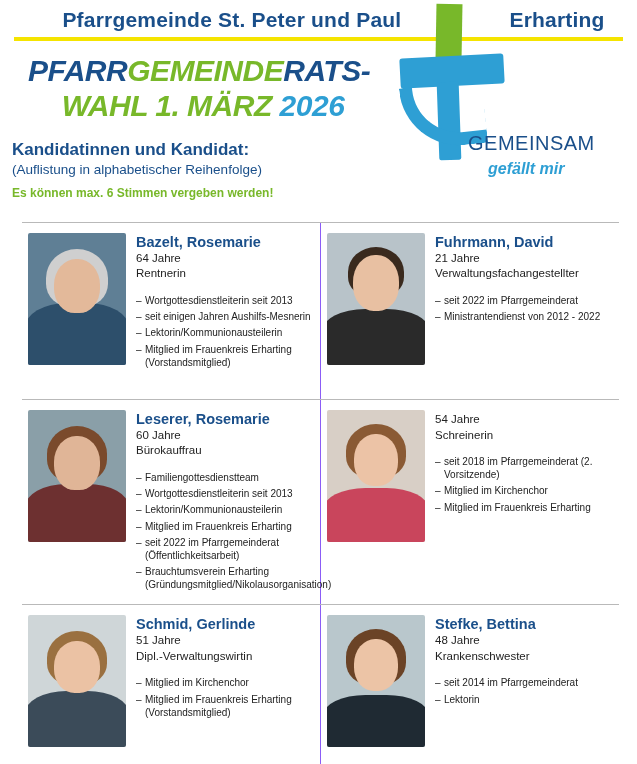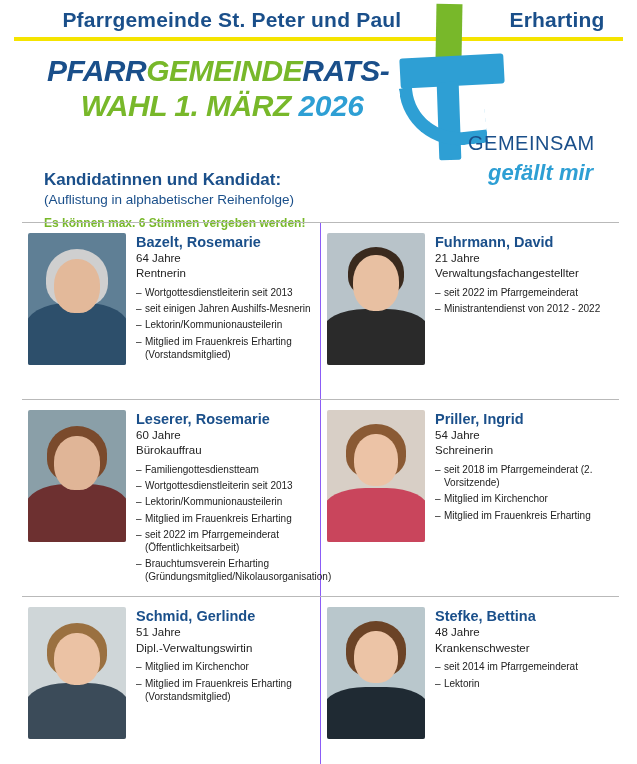--- a/index.html
+++ b/index.html
@@ -46,21 +46,21 @@
   }
 
   
   .title-zone {
     position: relative;
     height: 172px;
   }
 
   .wahl-title {
     position: absolute;
-    left: 47px;
+    left: 28px;
     top: 12px;
     width: 350px;
     line-height: 1.0;
   }
   .wahl-line1 {
     font-size: 30px;
     font-weight: bold;
     font-style: italic;
     letter-spacing: -0.5px;
     white-space: nowrap;
@@ -134,34 +134,33 @@
     width: 170px;
     text-align: left;
   }
   .claim-l1, .claim-l2 {
     font-size: 20px;
     color: #1a4f8a;
     letter-spacing: 0.5px;
     line-height: 1.15;
   }
   .claim-l3 {
-    font-size: 22px;
+    font-size: 16px;
     color: #2e9fd4;
     font-style: italic;
     font-weight: bold;
     margin-top: 5px;
     margin-left: 20px;
   }
 
   .kand-head {
     position: absolute;
-    left: 44px;
+    left: 12px;
     top: 96px;
     width: 360px;
-    margin-top: 30px;
   }
   .kand-h1 {
     font-size: 17px;
     font-weight: bold;
     color: #1a4f8a;
   }
   .kand-h2 {
     font-size: 13.5px;
     color: #1a4f8a;
     margin-top: 2px;
@@ -237,21 +236,21 @@
     font-weight: bold;
     color: #1a4f8a;
     line-height: 1.1;
   }
   .cand-age, .cand-job {
     font-size: 11.5px;
     color: #222;
     line-height: 1.35;
   }
   .bullets {
-    margin-top: 4px;
+    margin-top: 12px;
   }
   .bullet {
     font-size: 10px;
     color: #222;
     line-height: 1.32;
     padding-left: 9px;
     position: relative;
     margin-bottom: 3px;
   }
   .bullet:before {
@@ -368,21 +367,20 @@
       </div>
     </div>
     <div class="cell left-border">
       <div class="photo">
         <div class="bg" style="background:#d8cfc6"></div>
         <div class="body" style="width:106px;height:54px;background:#c9455c"></div>
         <div class="hair" style="width:60px;height:54px;top:14px;background:#8a5a34"></div>
         <div class="head" style="width:44px;height:52px;top:24px;background:#ecc3a6"></div>
       </div>
       <div class="info">
-        <div class="cand-name">Priller, Ingrid</div>
         <div class="cand-age">54 Jahre</div>
         <div class="cand-job">Schreinerin</div>
         <div class="bullets">
           <div class="bullet">seit 2018 im Pfarrgemeinderat (2. Vorsitzende)</div>
           <div class="bullet">Mitglied im Kirchenchor</div>
           <div class="bullet">Mitglied im Frauenkreis Erharting</div>
         </div>
       </div>
     </div>
   </div>

